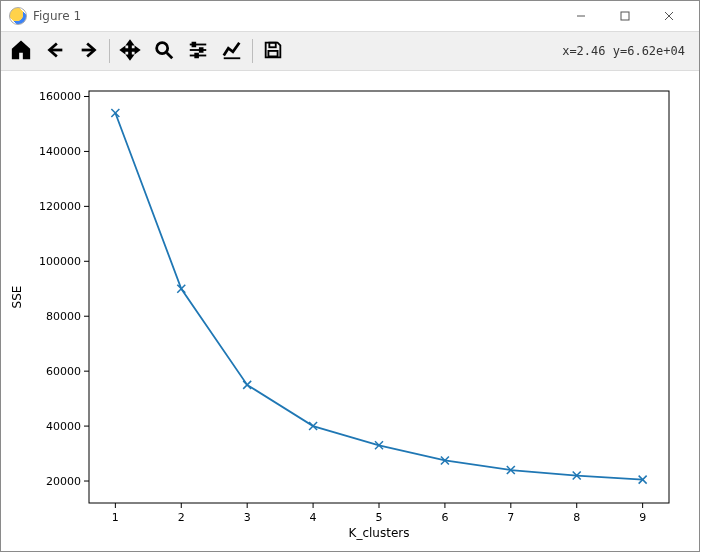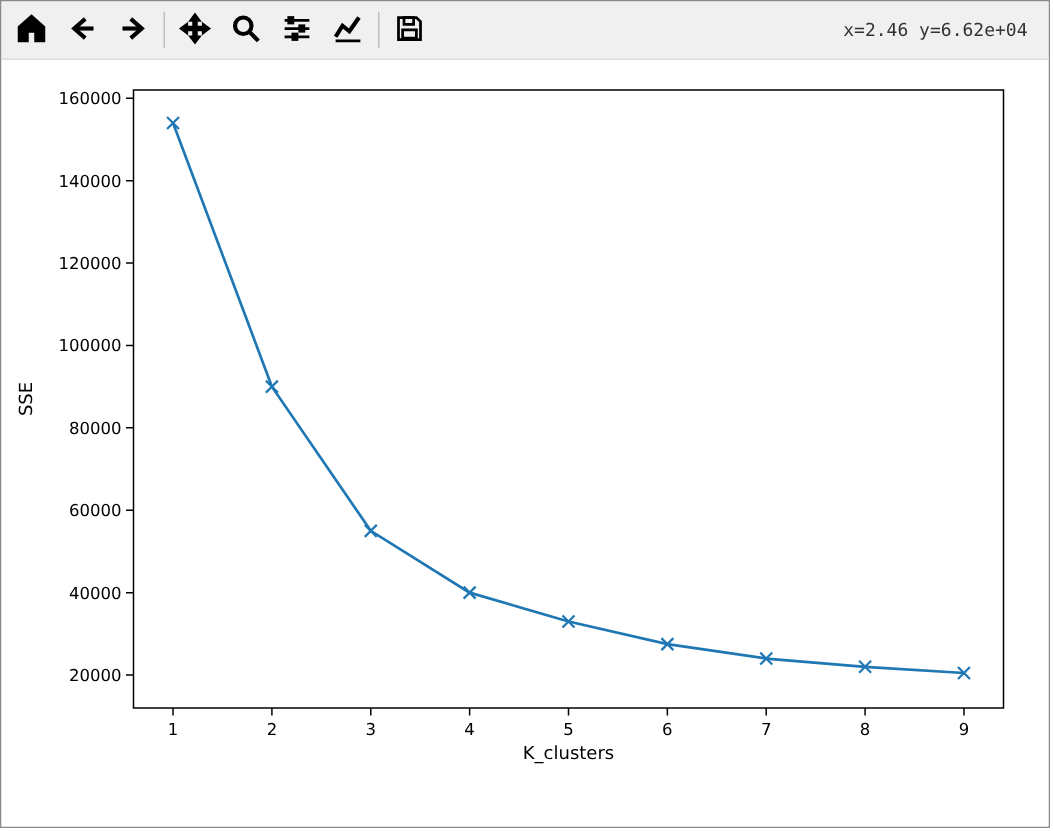--- a/index.html
+++ b/index.html
@@ -108,20 +108,41 @@
     color: rgba(120,120,120,0.55);
     font-family: Arial, sans-serif;
     pointer-events: none;
   }
 </style>
 </head>
 <body>
 
 <div class="window">
 
+  <div class="titlebar">
+    <div class="app-icon"></div>
+    <span>Figure 1</span>
+    <div class="spacer"></div>
+    <div class="win-btn">
+      <svg viewBox="0 0 10 10">
+          <line x1="1" y1="5" x2="9" y2="5" stroke-width="1"></line>
+        </svg>
+    </div>
+    <div class="win-btn">
+      <svg viewBox="0 0 10 10">
+          <rect x="1" y="1" width="8" height="8" fill="none" stroke-width="1"></rect>
+        </svg>
+    </div>
+    <div class="win-btn">
+      <svg viewBox="0 0 10 10">
+          <line x1="1" y1="1" x2="9" y2="9" stroke-width="1"></line>
+          <line x1="9" y1="1" x2="1" y2="9" stroke-width="1"></line>
+        </svg>
+    </div>
+  </div>
 
   <div class="toolbar">
     <div class="tb-btn">
       <span>
         <svg viewBox="0 0 24 24">
             <path d="M3 11 L12 3 L21 11 V21 H15 V14 H9 V21 H3 Z" fill="#000"></path>
           </svg>
       </span>
     </div>
     <div class="tb-btn">

